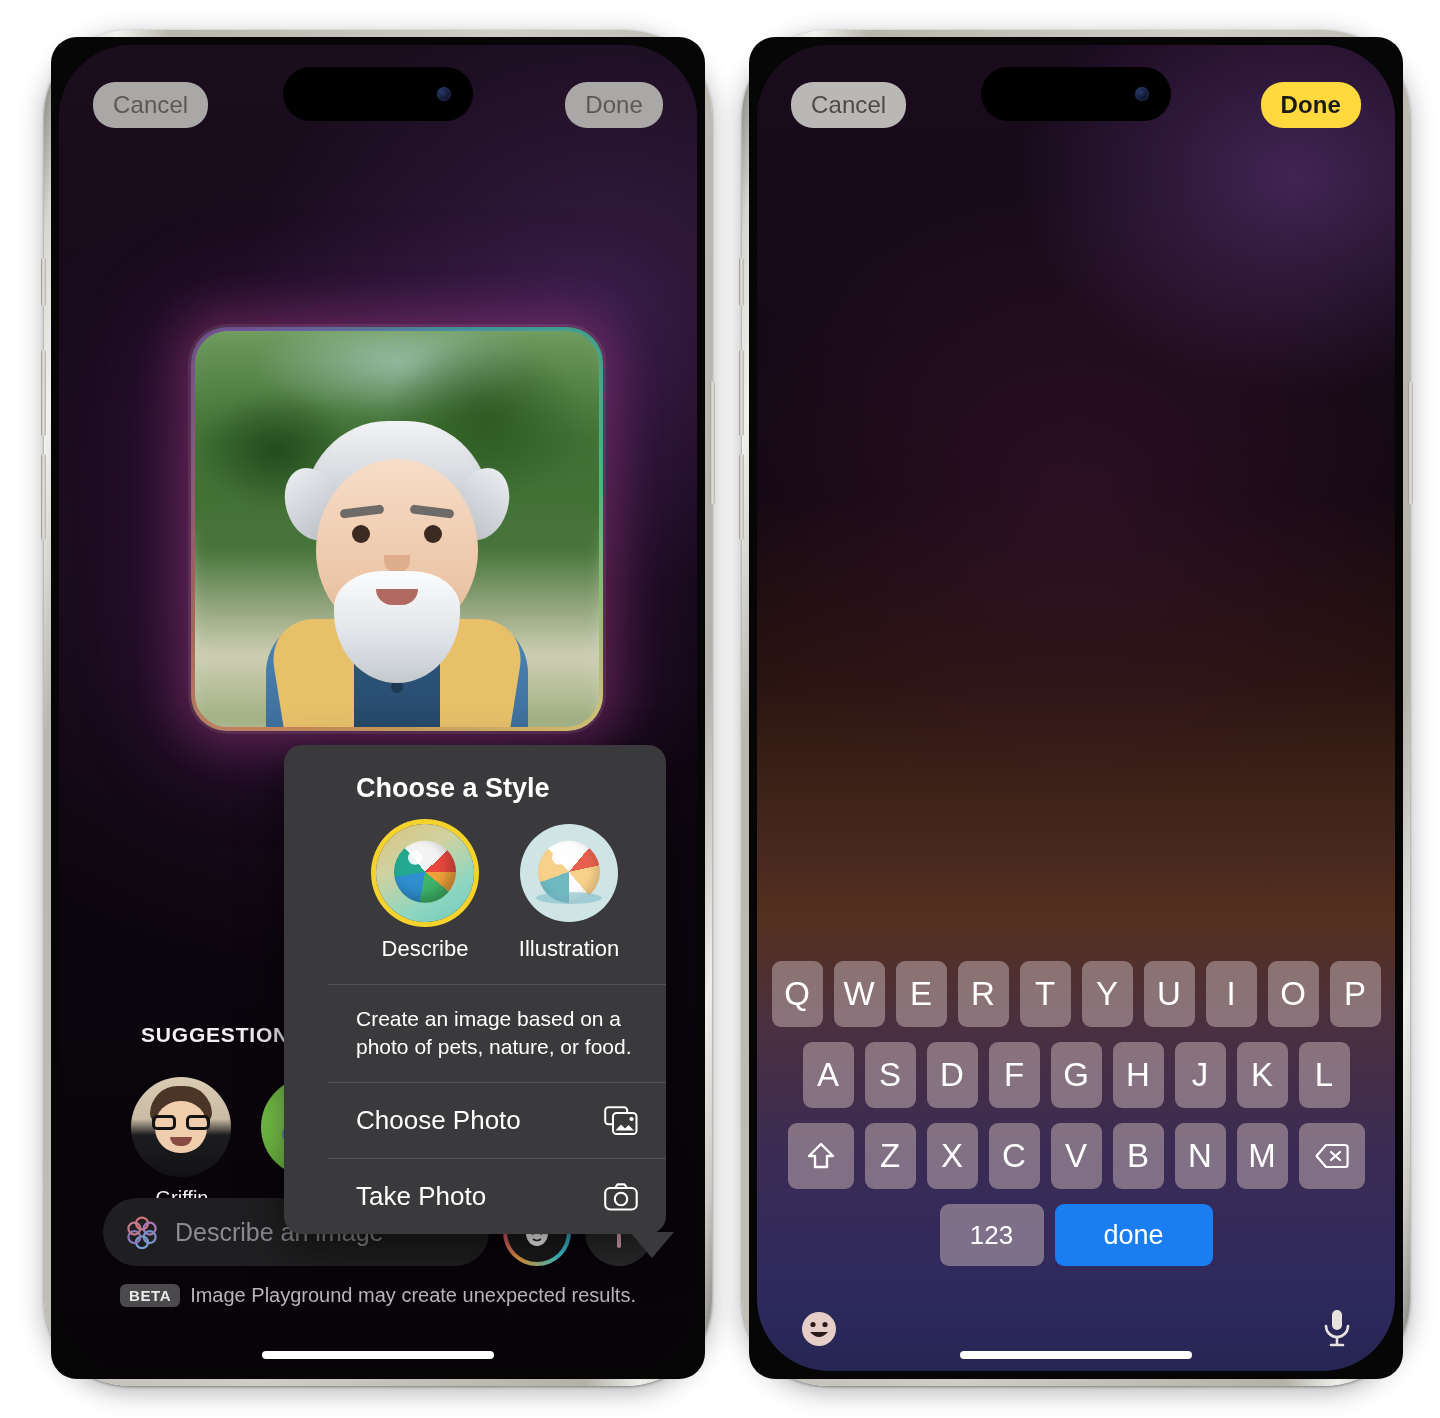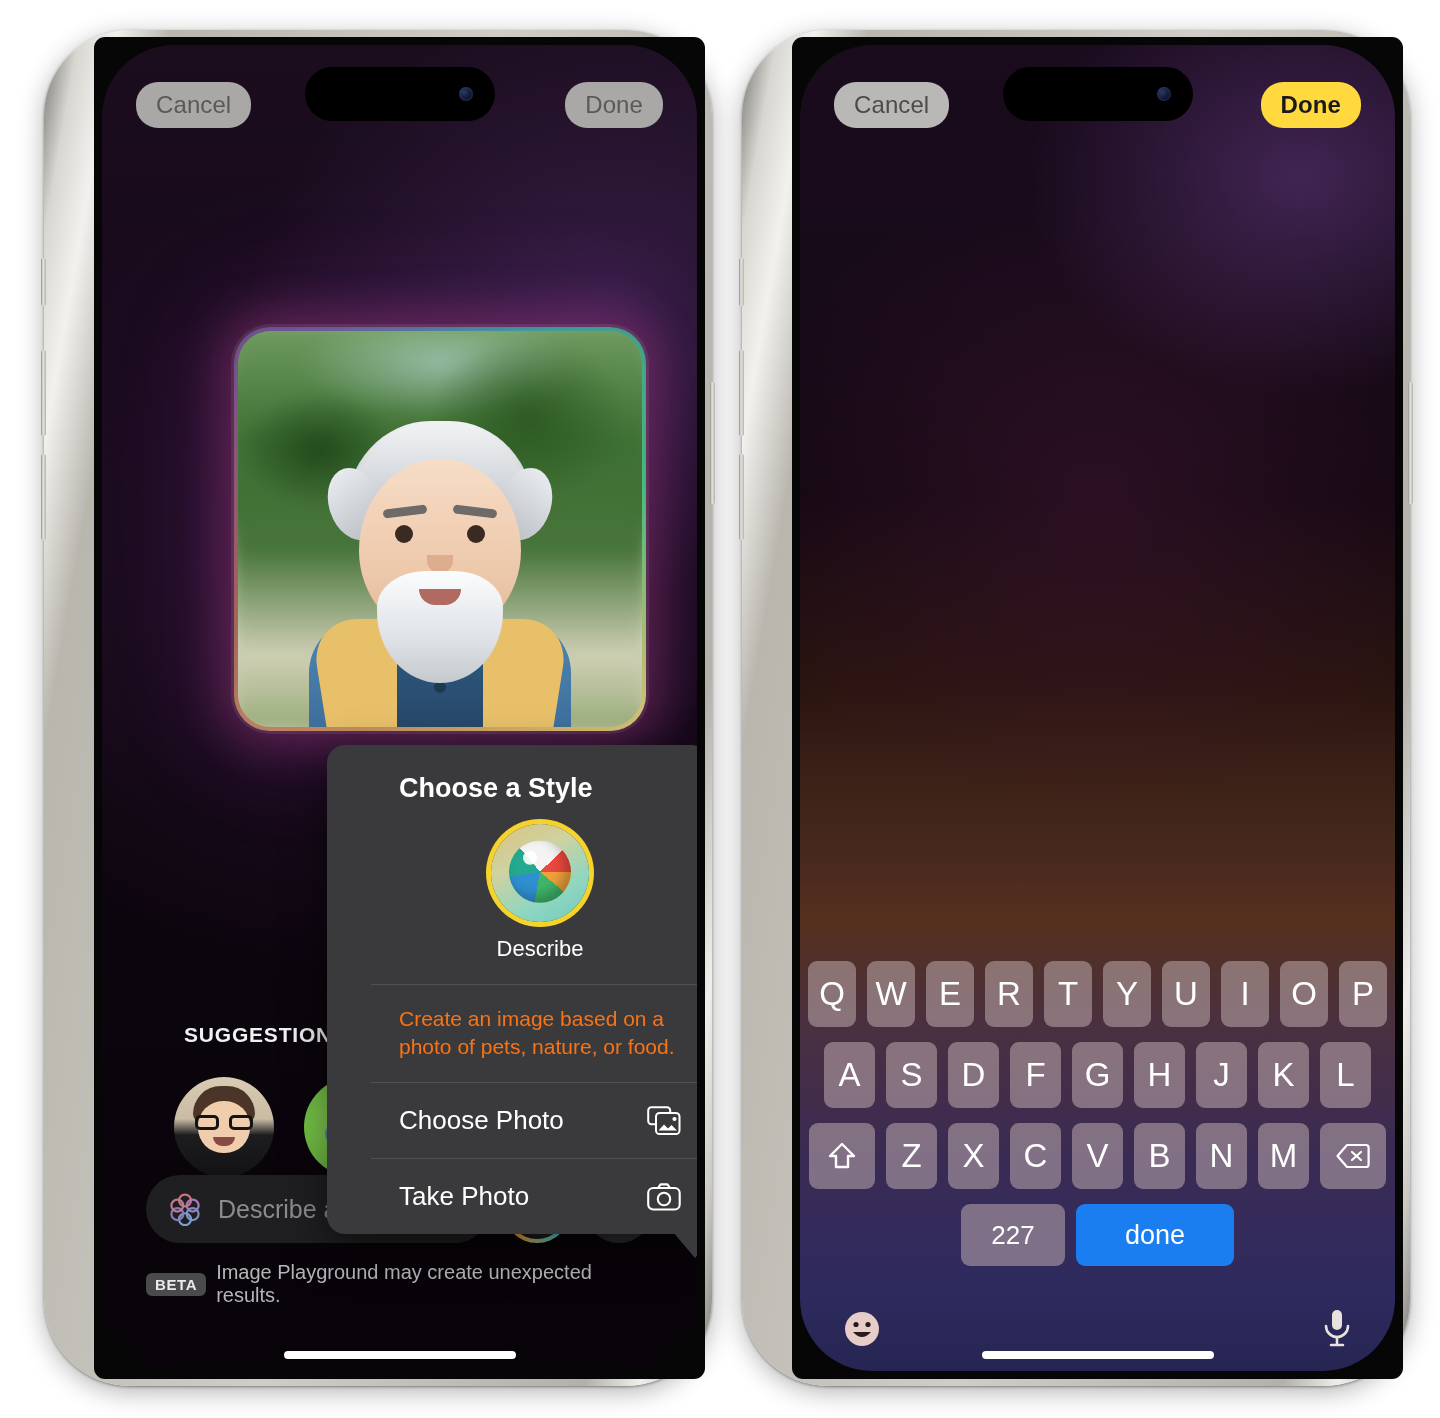--- a/index.html
+++ b/index.html
@@ -20,24 +20,23 @@
     border-radius: 86px;
     background: linear-gradient(100deg,#6e6d69 0%,#d8d6d0 4%,#f2f1ee 8%,#b9b6ae 14%,#cfcdc6 50%,#b4b1a9 86%,#efeeea 92%,#cbc9c2 96%,#74736f 100%);
     padding: 7px;
     box-shadow: 0 6px 26px rgba(0,0,0,.30), 0 1px 3px rgba(0,0,0,.4);
   }
   .phone.left  { left: 44px;  top: 30px; }
   .phone.right { left: 742px; top: 30px; }
 
   .bezel {
     position: absolute; inset: 7px;
-    border-radius: 11px;
+    border-radius: 26px;
     background: #060606;
     padding: 8px;
-    margin-left: 43px;
   }
   .screen {
     position: absolute; inset: 8px;
     border-radius: 72px;
     overflow: hidden;
     background: #0b0409;
   }
 
   
   .btn-side { position: absolute; background: linear-gradient(90deg,#8e8c86,#e8e6e0 40%,#b6b3ac); border-radius: 2px; }
@@ -224,21 +223,21 @@
     overflow:hidden; }
   .ball.a { background: conic-gradient(from 10deg,#f3f3f3 0deg 36deg,#e8483d 36deg 80deg,#f0a23a 80deg 120deg,#3fb56a 120deg 180deg,#2f8fd0 180deg 250deg,#23a98f 250deg 310deg,#f3f3f3 310deg 360deg);
     box-shadow: inset -6px -6px 12px rgba(0,0,0,.25); }
   .ball.b { background: conic-gradient(from 0deg,#fdfdfd 0deg 40deg,#e8604d 40deg 78deg,#f7d08a 78deg 140deg,#fdfdfd 140deg 180deg,#6fb8bf 180deg 250deg,#f7d08a 250deg 318deg,#fdfdfd 318deg 360deg);
     box-shadow: inset -4px -4px 9px rgba(0,0,0,.14); }
   .ball-hl { position:absolute; left:22%; top:16%; width:14px; height:14px; border-radius:50%; background:rgba(255,255,255,.9); }
   .water { position:absolute; left:50%; transform:translateX(-50%); bottom:18px; width:66px; height:12px;
     border-radius:50%; background: rgba(120,185,200,.55); }
   .ss-label { margin-top:14px; font-size:22px; color:#fff; }
   .ss-div { height:1px; background:rgba(255,255,255,.12); }
-  .ss-desc { padding:20px 28px 22px; font-size:21px; line-height:1.32; color:#f97316; }
+  .ss-desc { padding:20px 28px 22px; font-size:21px; line-height:1.32; color:#ffffff; }
   .ss-row { display:flex; align-items:center; justify-content:space-between; padding:22px 28px; }
   .ss-row-label { font-size:26px; color:#fff;text-align:right; }
   .ss-tail { position:absolute; right:-8px; bottom:-24px; width:0; height:0;
     border-left:22px solid transparent; border-right:22px solid transparent; border-top:26px solid #3a3a3c; }
 
   
   .scr-right {
     position:absolute; inset:0;
     background:
       radial-gradient(380px 300px at 84% 10%, rgba(130,80,175,.38), transparent 72%),
@@ -371,20 +370,29 @@
             <div class="ss-title">Choose a Style</div>
             <div class="ss-styles">
               <div class="ss-style">
                 <div class="ss-circle ss-anim sel">
                   <div class="ball a">
                       <div class="ball-hl"></div>
                     </div>
                 </div>
                 <div class="ss-label">Describe</div>
               </div>
+              <div class="ss-style">
+                <div class="ss-circle ss-illu">
+                  <div class="ball b">
+                      <div class="ball-hl"></div>
+                    </div>
+                  <div class="water"></div>
+                </div>
+                <div class="ss-label">Illustration</div>
+              </div>
             </div>
             <div class="ss-div"></div>
             <div class="ss-desc">Create an image based on a photo of pets, nature, or food.</div>
             <div class="ss-div"></div>
             <div class="ss-row">
               <span class="ss-row-label">Choose Photo</span>
               <svg width="34" height="30" viewBox="0 0 34 30">
                 <rect x="1.2" y="1.2" width="22" height="17" rx="3.2" fill="none" stroke="#fff" stroke-width="2"></rect>
                 <rect x="9" y="7" width="23.5" height="21" rx="3.6" fill="#3a3a3c" stroke="#fff" stroke-width="2"></rect>
                 <path d="M11.5 24.5 L17 18.5 L21 22.5 L24.5 19 L30 24.5Z" fill="#fff"></path>
@@ -470,21 +478,21 @@
               <div class="key">N</div>
               <div class="key">M</div>
               <div class="key wide">
                 <svg width="34" height="26" viewBox="0 0 34 26">
                   <path d="M11 2 H30 a2.6 2.6 0 0 1 2.6 2.6 V21.4 A2.6 2.6 0 0 1 30 24 H11 L1.5 13 Z" fill="none" stroke="#fff" stroke-width="2.2" stroke-linejoin="round"></path>
                   <path d="M16 9 L25 17 M25 9 L16 17" stroke="#fff" stroke-width="2.2" stroke-linecap="round"></path>
                 </svg>
               </div>
             </div>
             <div class="kb-row">
-              <div class="key bottom num">227</div>
+              <div class="key bottom num">123</div>
               <div class="key bottom done">done</div>
             </div>
             <div class="kb-foot">
               <div>
                 <svg width="40" height="40" viewBox="0 0 40 40">
                   <circle cx="20" cy="20" r="17" fill="#e6cdc8"></circle>
                   <circle cx="14" cy="15.5" r="2.6" fill="#2a1a1a"></circle>
                   <circle cx="26" cy="15.5" r="2.6" fill="#2a1a1a"></circle>
                   <path d="M11 23 Q20 33 29 23 Z" fill="#2a1a1a"></path>
                 </svg>

